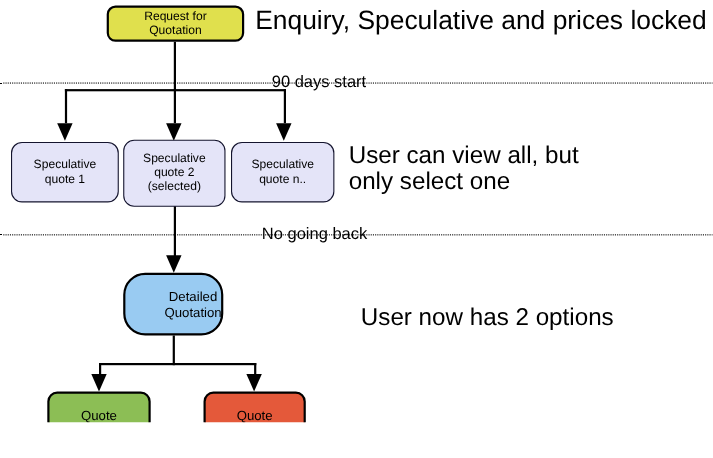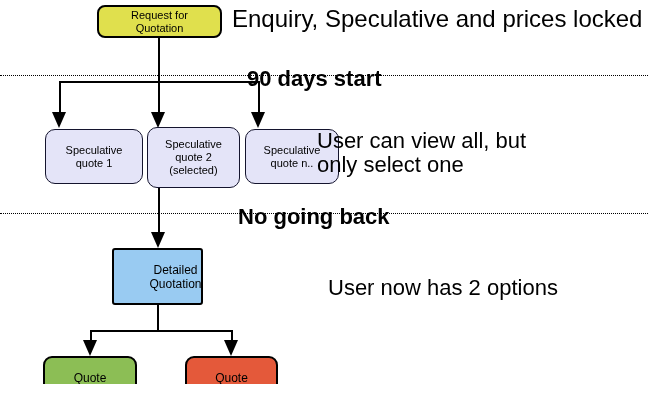--- a/index.html
+++ b/index.html
@@ -44,35 +44,34 @@
     font-size: 12px;
     line-height: 14px;
     white-space: pre-line;
   }
   .node.spec {
     border-width: 1px;
     border-color: #14142e;
     border-radius: 10px;
     font-size: 11px;
     line-height: 13px;
-    margin-left: 35px;
   }
   .n-request  { background: #e0e04d; border-radius: 8px; font-size: 11px; line-height: 13px; }
   .n-spec     { background: #e4e4f8; }
-  .n-detailed { background: #99cbf2; border-radius: 3px; padding-left: 36px; }
+  .n-detailed { background: #99cbf2; border-radius: 20px; padding-left: 36px; }
   .n-accepted { background: #8cbe55; }
   .n-rejected { background: #e4593a; }
   
   .annot {
     position: absolute;
     white-space: pre-line;
   }
   .annot.big { font-size: 22px; line-height: 24px; }
   .annot.headline { font-size: 24px; line-height: 26px; white-space: nowrap; }
-  .annot.phase { font-size: 22px; font-weight: bold; white-space: nowrap; text-align: right; }
+  .annot.phase { font-size: 15px; font-weight: normal; white-space: nowrap; text-align: right; }
 </style>
 </head>
 <body>
 
 <div class="canvas">
 
   <div class="dotline" style="top:75px"></div>
   <div class="dotline" style="top:213px"></div>
 
   <div class="vline" style="left:158px;top:38px;height:44px"></div>

